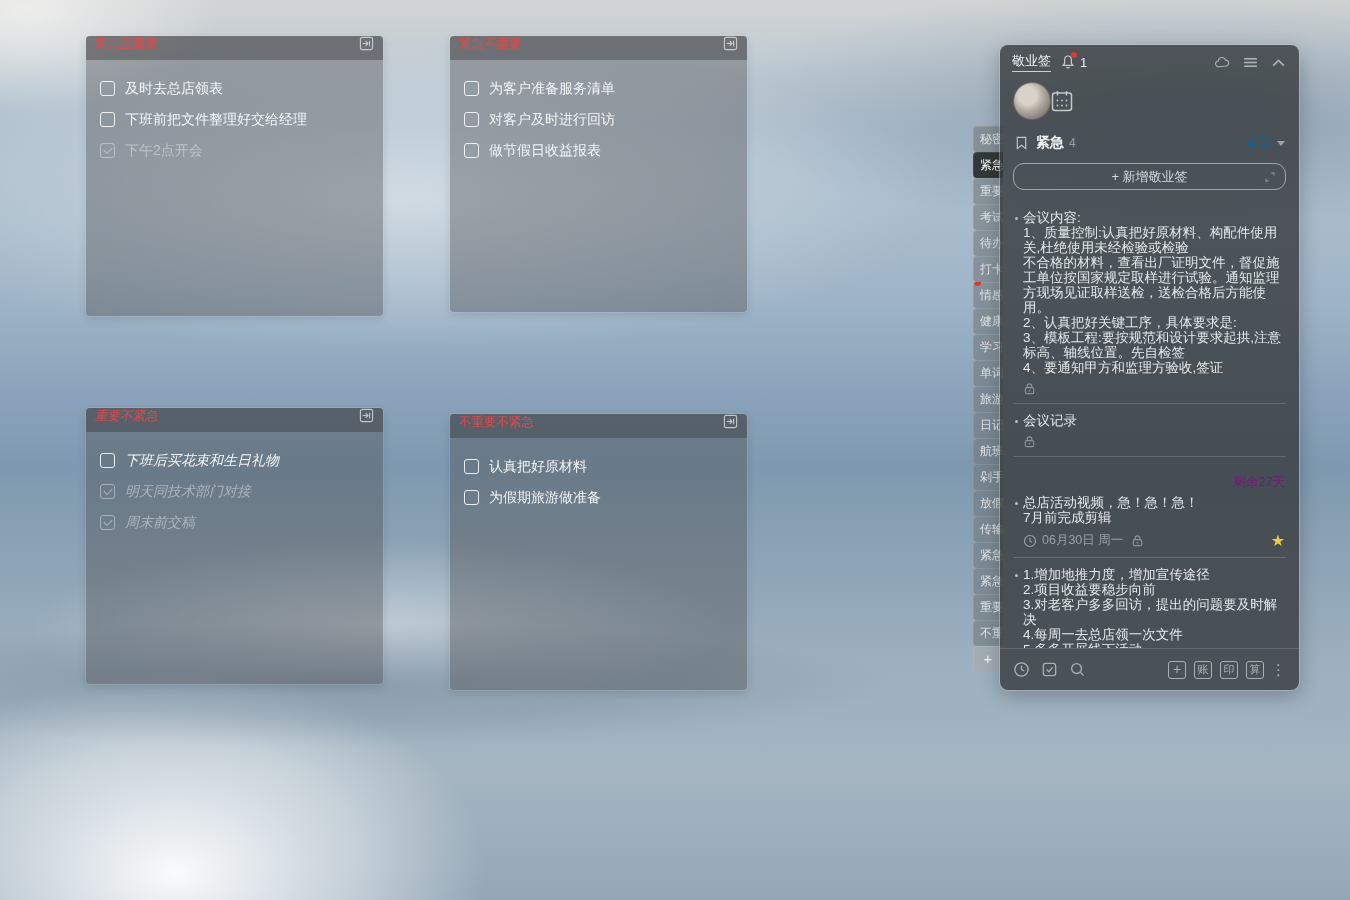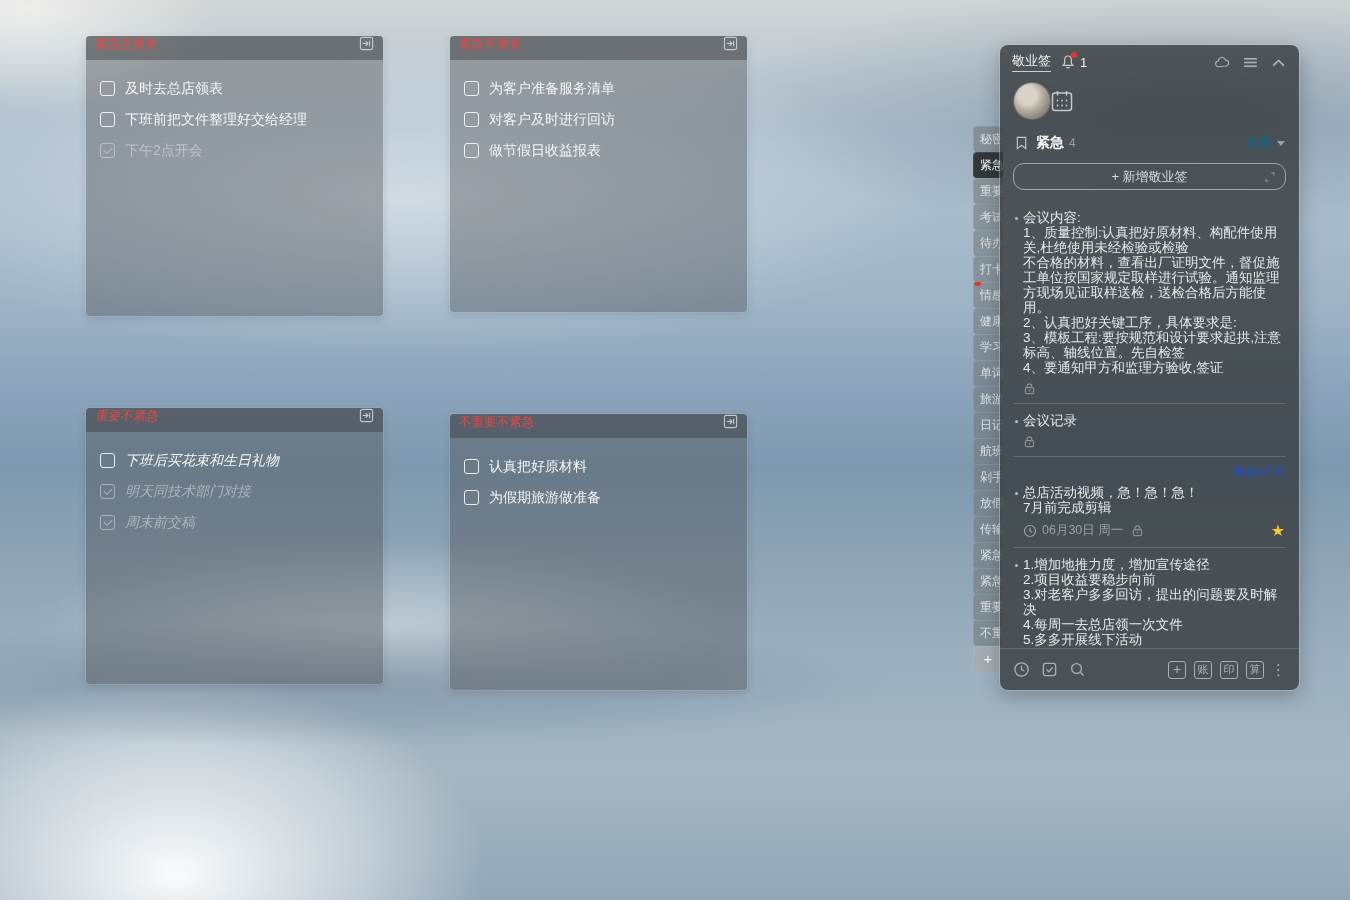--- a/index.html
+++ b/index.html
@@ -101,21 +101,21 @@
   }
   .add-expand { position:absolute; right:8px; top:6px; width:14px; height:14px; opacity:0.4; color:#d6dadd; }
 
   .notes { flex:1; overflow:hidden; padding-top:6px; }
   .note-block { position:relative; padding:8px 14px 7px 23px; }
   .bullet { position:absolute; left:15px; top:15px; width:3px; height:3px; border-radius:50%; background:#b6bcc0; }
   .note-text { font-size:13.5px; line-height:15px; color:#e4e8ea; white-space:pre-line; }
   .clip { max-height:193px; overflow:hidden; }
   .lock { width:13px; height:13px; margin-top:7px; color:#8d9499; display:block; }
   .divider { height:1px; background:rgba(255,255,255,0.16); margin:1px 13px; }
-  .countdown { text-align:right; font-size:12.5px; color:#1d4ed8; padding:6px 14px 2px; }
+  .countdown { text-align:right; font-size:12.5px; color:#701a75; padding:16px 14px 2px; }
   .meta-row { display:flex; align-items:center; margin-top:7px; color:#99a1a7; font-size:12.5px; }
   .meta-row .clock { width:14px; height:14px; margin-right:5px; color:#99a1a7; }
   .meta-row .lock { margin:0 0 0 8px; }
   .meta-row .spacer { flex:1; }
   .star { color:#f5c838; font-size:16px; line-height:14px; }
 
   .p-toolbar { height:42px; border-top:1px solid rgba(255,255,255,0.14); display:flex; align-items:center; padding:0 13px; }
   .ticon { width:17px; height:17px; color:#a9b0b5; margin-right:11px; }
   .p-toolbar .spacer { flex:1; }
   .tool-box {

